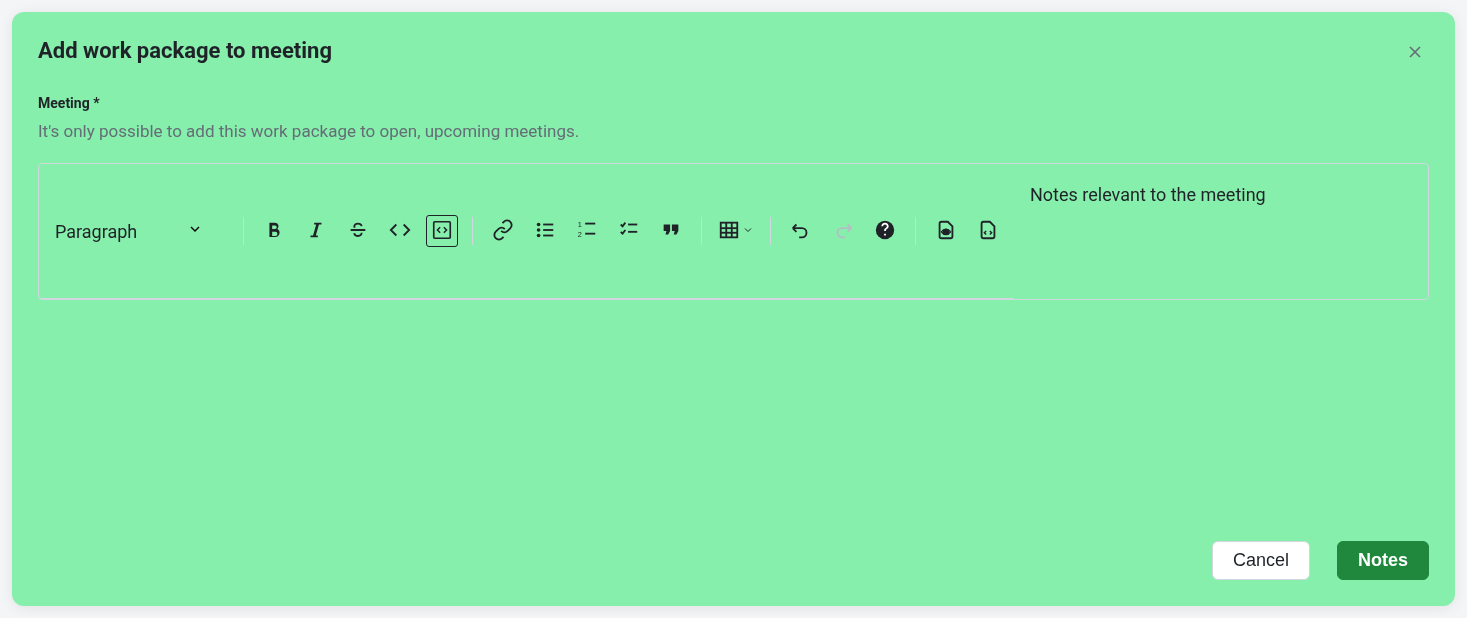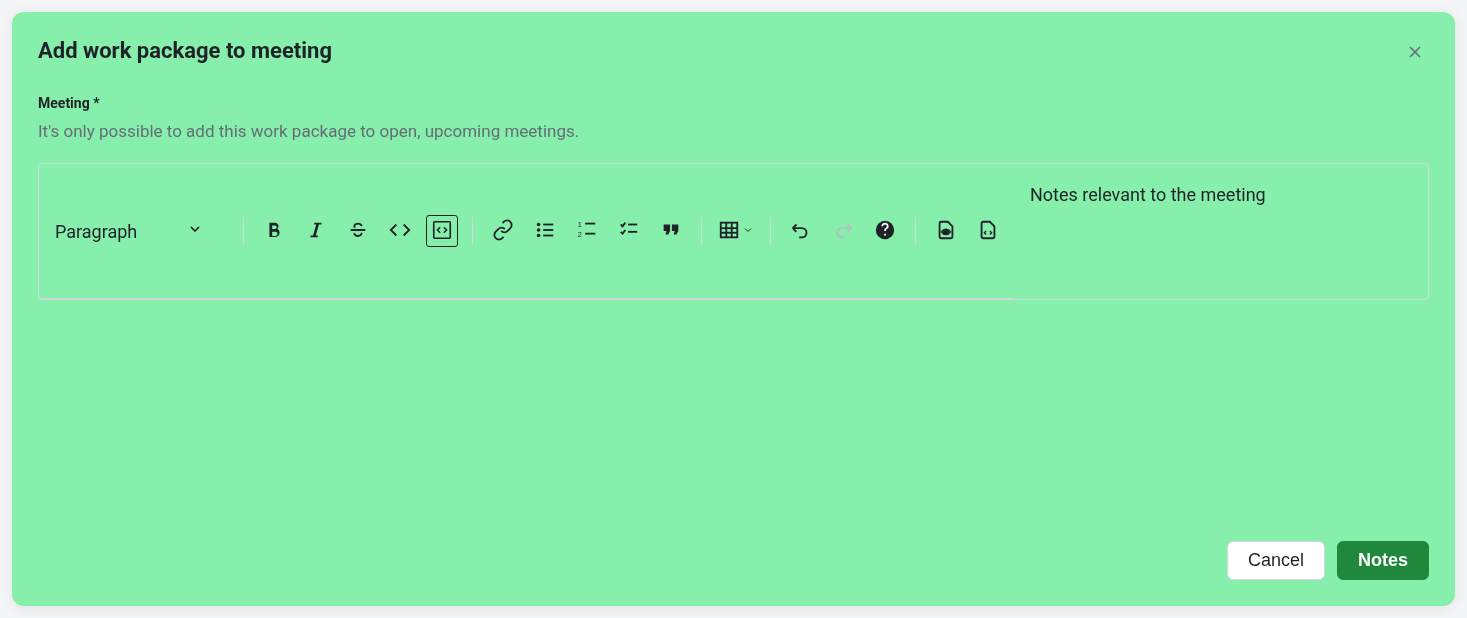--- a/index.html
+++ b/index.html
@@ -143,21 +143,21 @@
     .editor-content {
       min-height: 135px;
       padding: 20px 16px;
       font-size: 18px;
       color: #1f2328;
       outline: none;
     }
     .footer {
       display: flex;
       justify-content: flex-end;
-      gap: 12px;
+      gap: 27px;
       margin-top: auto;
       padding-top: 20px;
     }
     .btn {
       font-size: 18px;
       padding: 8px 20px;
       border-radius: 6px;
       cursor: pointer;
       font-weight: 500;
       border: 1px solid #d0d7de;

